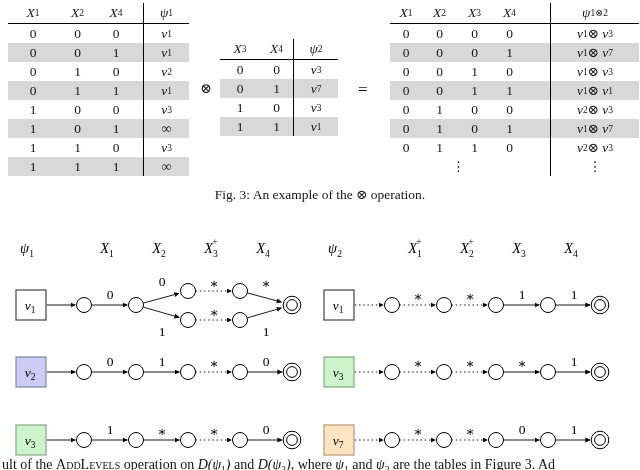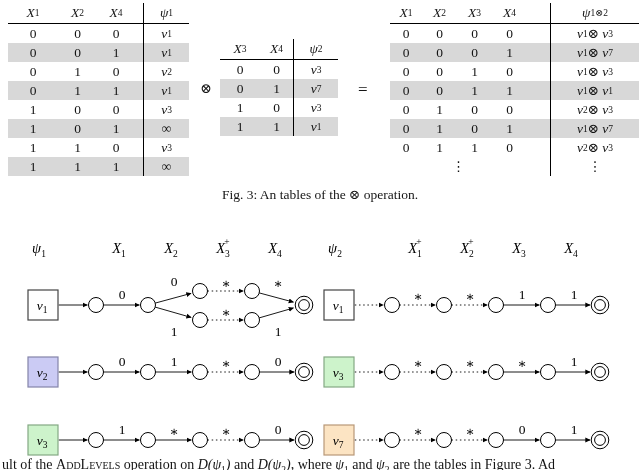--- a/index.html
+++ b/index.html
@@ -183,22 +183,22 @@
         <div class="tcell" style="width:35px">0</div>
         <div class="tcell" style="width:23px"></div>
         <div class="tcell mi vcell" style="width:88px">v<sub>2</sub> ⊗ v<sub>3</sub></div>
       </div>
       <div class="trow">
         <div class="tcell" style="width:137px">⋮</div>
         <div class="tcell" style="width:23px"></div>
         <div class="tcell vcell" style="width:88px">⋮</div>
       </div>
     </div>
-  <div class="cap-top">Fig. 3: An tables of the ⊗ operation.</div>
-  <div id="dia-psi1" class="dia" style="left:12px;"><svg width="320" height="248" viewBox="0 0 320 248">
+  <div class="cap-top">Fig. 3: An example of the ⊗ operation.</div>
+  <div id="dia-psi1" class="dia" style="left:0;"><svg width="320" height="248" viewBox="0 0 320 248">
         <defs>
           <marker id="arr0" viewBox="0 0 10 10" refX="8" refY="5" markerWidth="6.5" markerHeight="6.5" orient="auto">
             <path d="M0,0.8 L9,5 L0,9.2 z" fill="#000"></path>
           </marker>
         </defs>
         <text x="27" y="31" font-size="14.5" font-style="italic" text-anchor="middle">ψ<tspan font-size="9.5" font-style="normal" dy="3.5">1</tspan></text>
         <text x="107" y="31" font-size="14.5" font-style="italic" text-anchor="middle">X<tspan font-size="9.5" font-style="normal" dy="3.5">1</tspan></text>
         <text x="159" y="31" font-size="14.5" font-style="italic" text-anchor="middle">X<tspan font-size="9.5" font-style="normal" dy="3.5">2</tspan></text>
         <text x="211" y="31" font-size="14.5" font-style="italic" text-anchor="middle">X<tspan font-size="9.5" font-style="normal" dy="3.5">3</tspan><tspan font-size="9.5" font-style="normal" dx="-5.5" dy="-12">+</tspan></text>
         <text x="263" y="31" font-size="14.5" font-style="italic" text-anchor="middle">X<tspan font-size="9.5" font-style="normal" dy="3.5">4</tspan></text>

